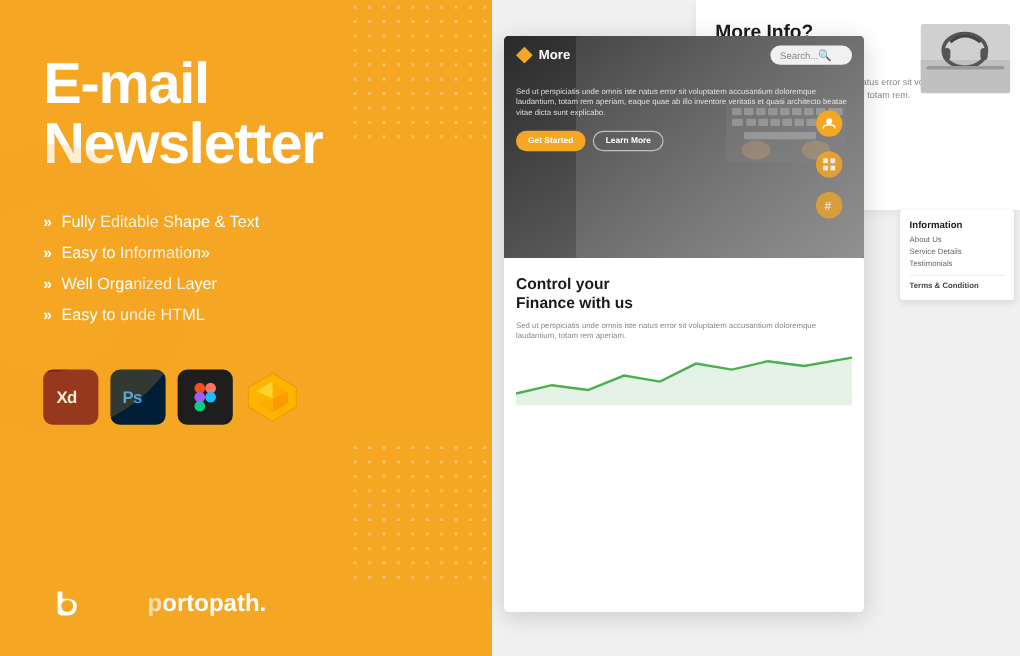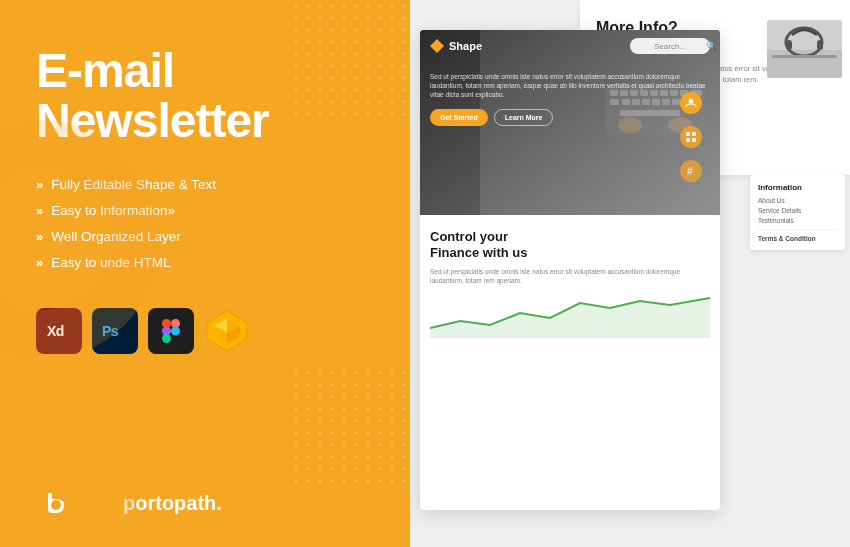--- a/index.html
+++ b/index.html
@@ -194,27 +194,27 @@
     }
     .email-logo-icon {
       width: 14px;
       height: 14px;
       background: #F5A623;
       clip-path: polygon(50% 0%, 100% 50%, 50% 100%, 0% 50%);
     }
     .email-search {
       background: rgba(255,255,255,0.9);
       border-radius: 10px;
-      padding: 3px 24px;
+      padding: 3px 8px;
       font-size: 8px;
       color: #888;
       display: flex;
       align-items: center;
-      gap: 20px;
-      width: 80px;
+      gap: 0;
+      width: 68px;
     }
 
     .email-hero-content {
       position: relative;
       z-index: 2;
       padding: 10px 10px;
     }
     .hero-title {
       font-size: 15px;
       font-weight: 900;
@@ -515,21 +515,21 @@
         <rect x="87" y="39" width="8" height="6" rx="1" fill="#ccc" opacity="0.8"></rect>
         <rect x="25" y="50" width="60" height="6" rx="1" fill="#ccc" opacity="0.8"></rect>
 
         <ellipse cx="35" cy="65" rx="12" ry="8" fill="#d4a574" opacity="0.7"></ellipse>
         <ellipse cx="85" cy="65" rx="12" ry="8" fill="#d4a574" opacity="0.7"></ellipse>
       </svg>
 
       <div class="email-nav">
         <div class="email-logo">
           <div class="email-logo-icon"></div>
-          <span>Shape</span>
+          <span>More</span>
         </div>
         <div class="email-search">
           <span>Search...</span>
           <span style="font-size:9px;">🔍</span>
         </div>
       </div>
 
       <div class="email-hero-content">
         <div class="hero-desc">Sed ut perspiciatis unde omnis iste natus error sit voluptatem accusantium doloremque laudantium, totam rem aperiam, eaque quae ab illo inventore veritatis et quasi architecto beatae vitae dicta sunt explicabo.</div>
         <div class="hero-buttons">

